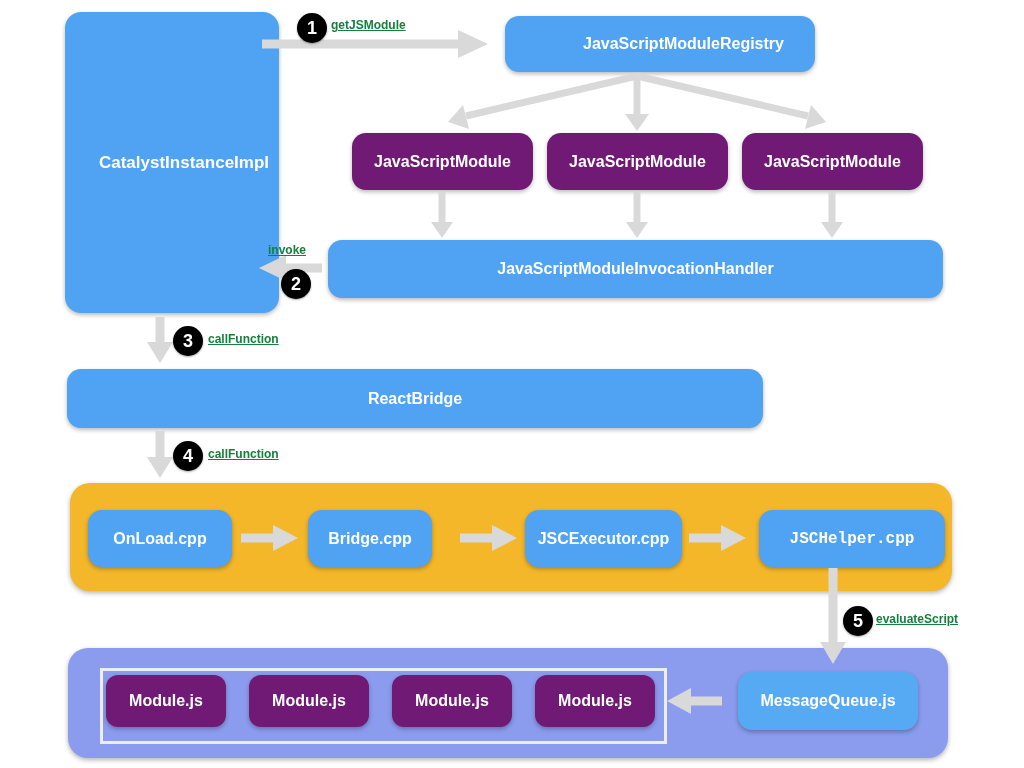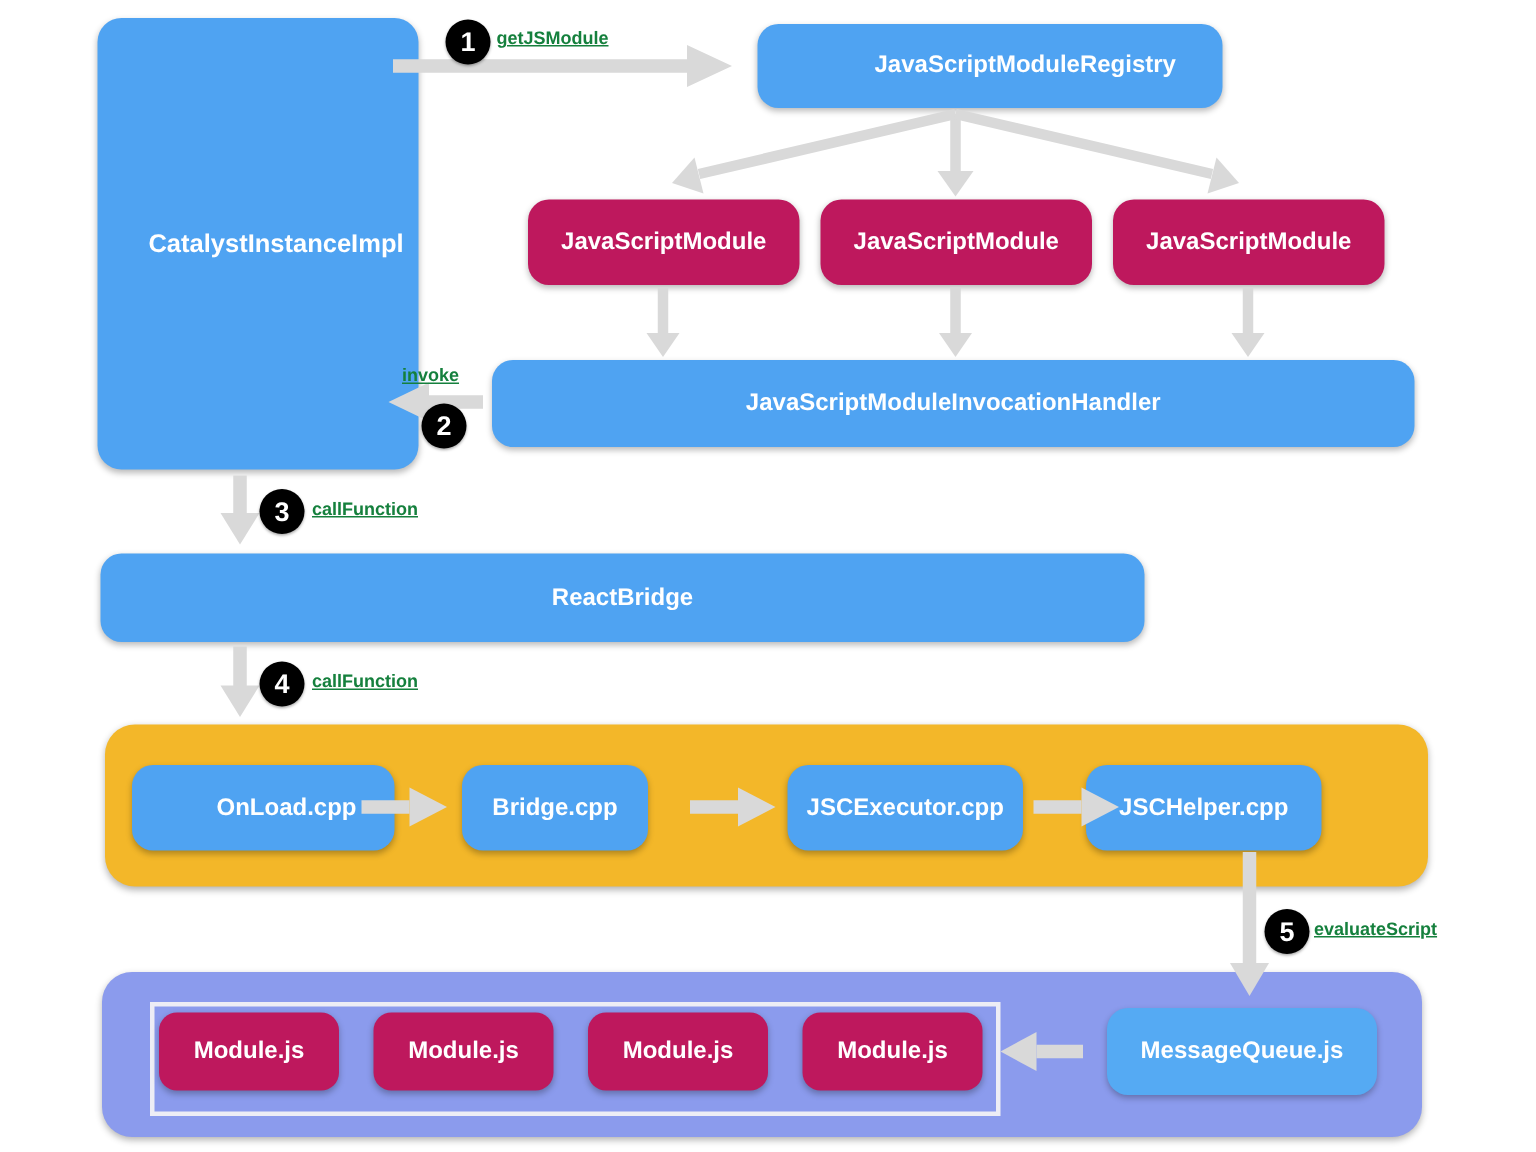--- a/index.html
+++ b/index.html
@@ -16,21 +16,21 @@
     display: flex;
     align-items: center;
     justify-content: center;
     color: #ffffff;
     font-weight: bold;
     text-align: center;
     box-shadow: 0 2px 4px rgba(0,0,0,0.28);
     z-index: 3;
   }
   .blue   { background: #4FA3F2; }
-  .red    { background: #be185d; }
+  .red    { background: #701a75; }
   .mqblue { background: #55AAF3; }
 
   
   .container {
     position: absolute;
     border-radius: 20px;
     box-shadow: 0 2px 5px rgba(0,0,0,0.30);
     z-index: 1;
   }
   #yellow-container { left: 70px; top: 483px; width: 882px; height: 108px; background: #F3B729; }
@@ -45,24 +45,24 @@
   
   #catalyst-box   { left: 65px;  top: 12px;  width: 190px; height: 301px; border-radius: 16px; font-size: 17px; padding-left: 24px; }
   #registry-box   { left: 505px; top: 16px;  width: 263px; height: 56px;  border-radius: 14px; font-size: 16px; padding-left: 47px; }
   .js-module-box  { top: 133px; width: 181px; height: 57px; border-radius: 14px; font-size: 16px; }
   #js-module-box-1 { left: 352px; }
   #js-module-box-2 { left: 547px; }
   #js-module-box-3 { left: 742px; }
   #invocation-handler-box { left: 328px; top: 240px; width: 615px; height: 58px; border-radius: 14px; font-size: 16px; text-align: center; }
   #react-bridge-box { left: 67px; top: 369px; width: 696px; height: 59px; border-radius: 14px; font-size: 16px; }
   .cpp-box { top: 510px; height: 57px; border-radius: 14px; font-size: 16px; }
-  #onload-box      { left: 88px;  width: 144px; padding-left: 31px; }
+  #onload-box      { left: 88px;  width: 144px; }
   #bridge-box      { left: 308px; width: 124px; }
   #jscexecutor-box { left: 525px; width: 157px; }
-  #jschelper-box   { left: 724px; width: 157px; }
+  #jschelper-box   { left: 759px; width: 186px; font-family: Liberation Mono, monospace; }
   .module-js-box { top: 675px; width: 120px; height: 52px; border-radius: 12px; font-size: 16px; z-index: 3; }
   #module-js-box-1 { left: 106px; }
   #module-js-box-2 { left: 249px; }
   #module-js-box-3 { left: 392px; }
   #module-js-box-4 { left: 535px; }
   #message-queue-box { left: 738px; top: 672px; width: 180px; height: 58px; border-radius: 14px; font-size: 16px; }
 
   
   #arrow-layer { position: absolute; left: 0; top: 0; z-index: 4; pointer-events: none; }
 

